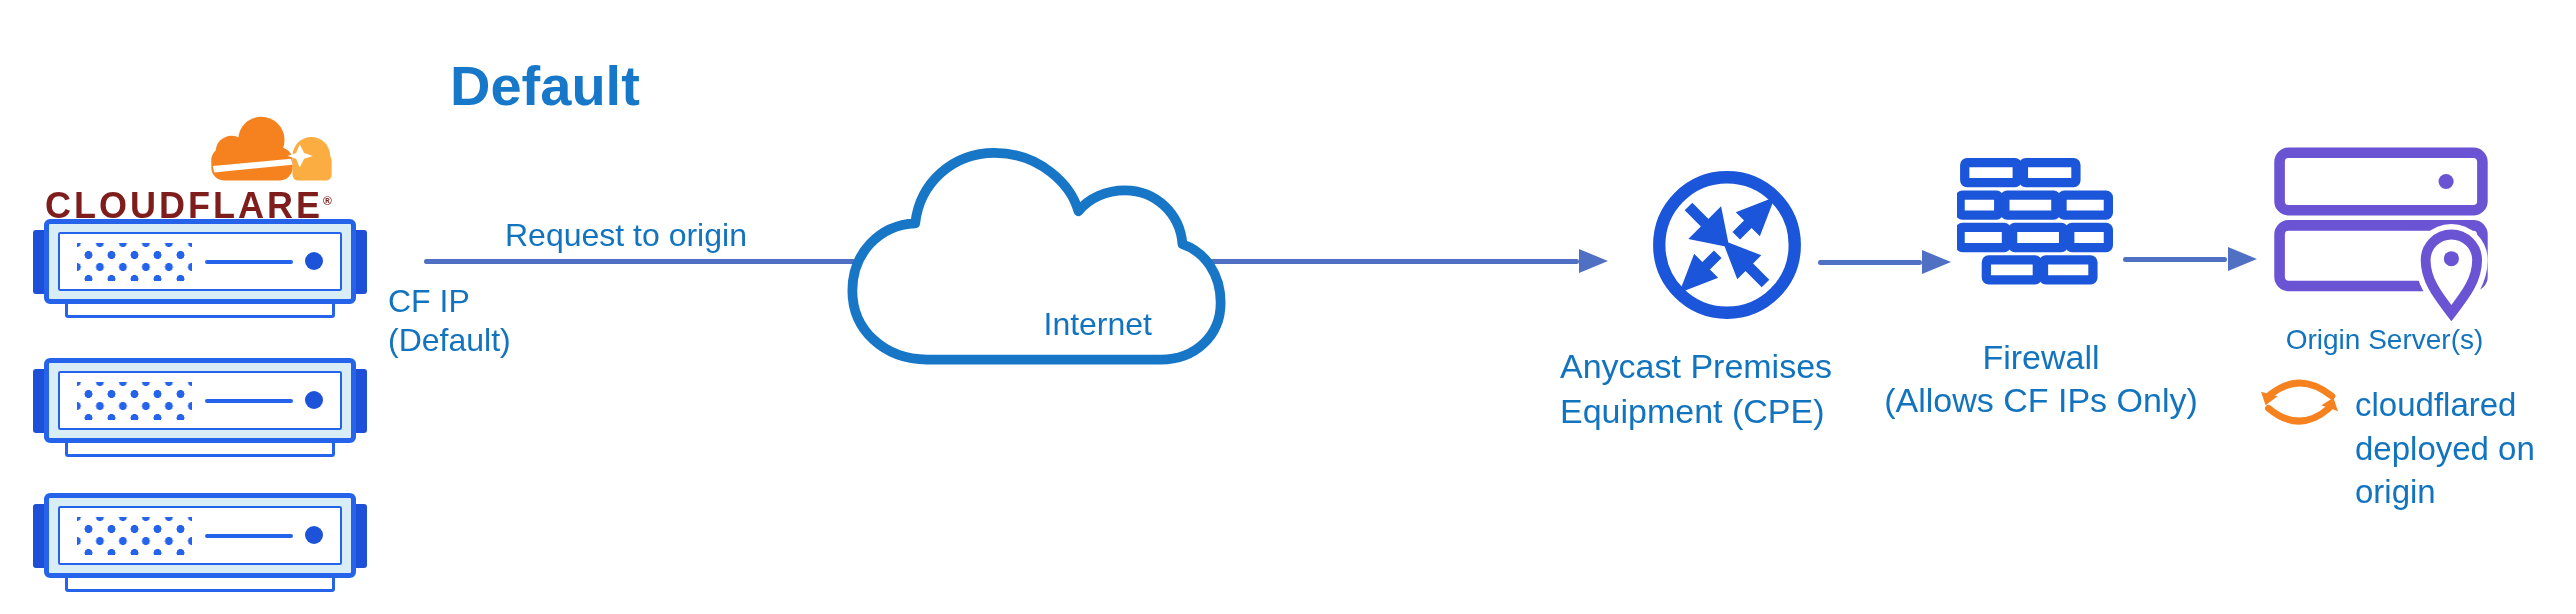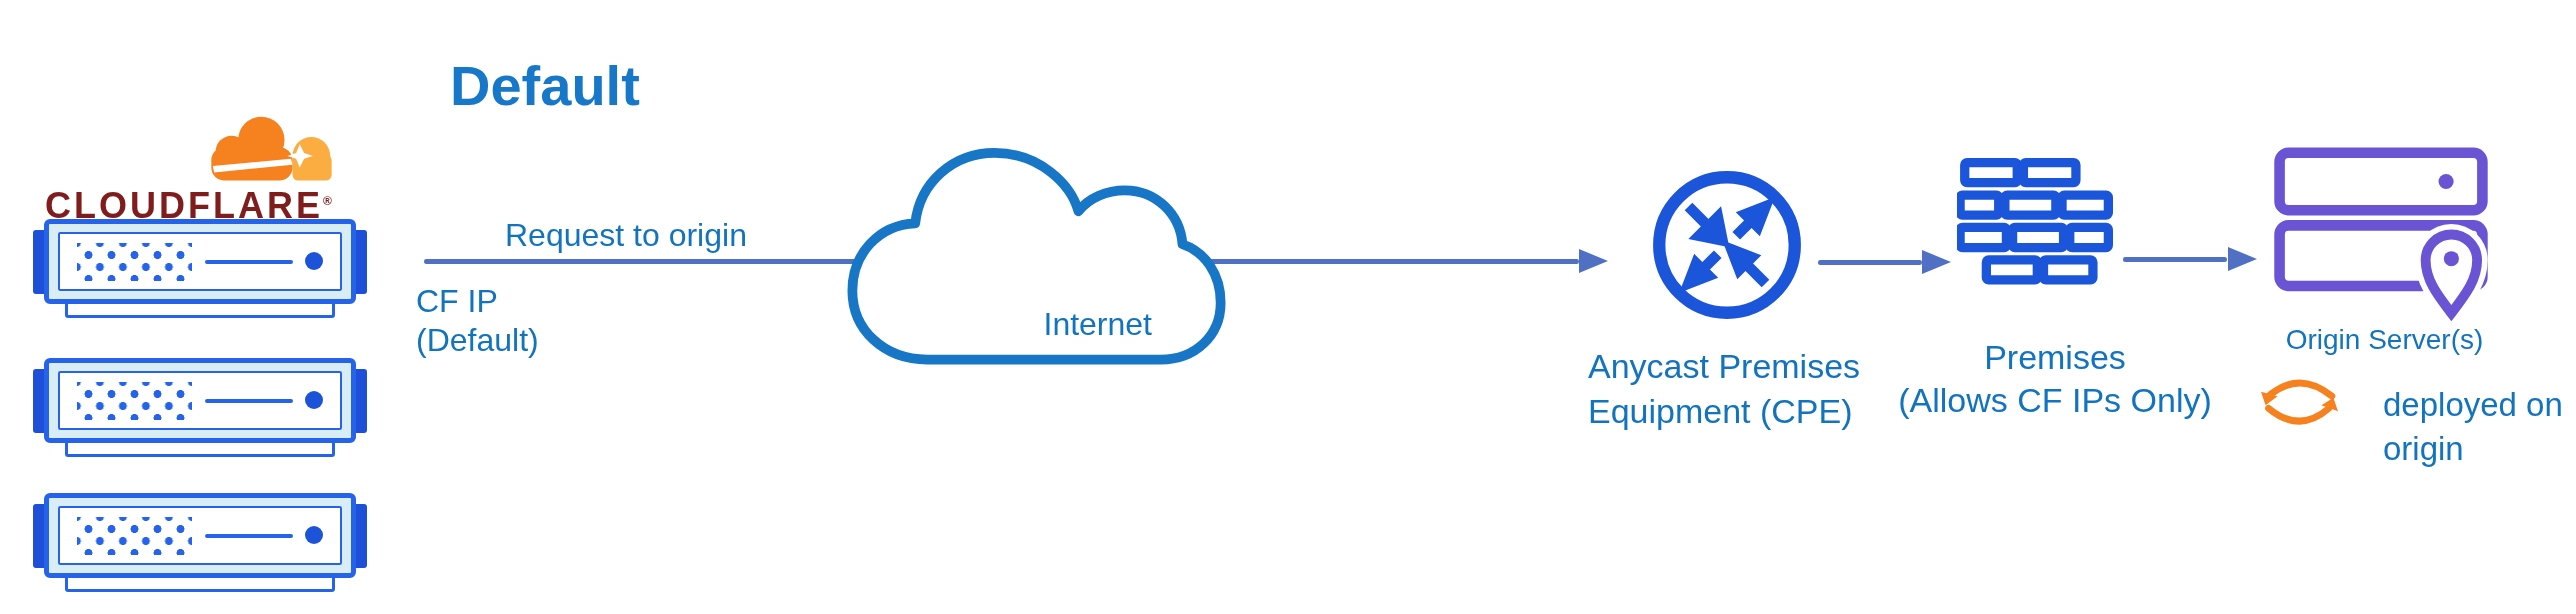--- a/index.html
+++ b/index.html
@@ -1,21 +1,21 @@
 <!DOCTYPE html>
 <html style="font-size:12px"><head>
 <meta charset="utf-8">
 <style>
   html,body{margin:0;padding:0;background:#fff;}
   .canvas{
     position:relative;width:2576px;height:614px;background:#fff;
     font-family:"Liberation Sans",sans-serif;overflow:hidden;
   }
   .txt{position:absolute;color:#1273BE;}
-  .line{display:block;margin-left:28px;}
+  .line{display:block;}
 
   .title{left:450px;top:4.5px;font-size:56px;font-weight:700;color:#1777C8;margin-top:48px;}
 
   
   .cf-cloud-svg{position:absolute;left:191px;top:110px;width:145px;height:73px;}
   .wordmark{position:absolute;left:45px;top:185px;font-size:36px;font-weight:800;
     color:#7f1d1d;letter-spacing:3px;white-space:nowrap;}
   .wordmark sup{font-size:12px;letter-spacing:0;}
 
   
@@ -163,21 +163,21 @@
         <rect x="62" y="50" width="66" height="26" rx="3"></rect>
         <rect x="136" y="50" width="60" height="26" rx="3"></rect>
       <rect x="4" y="92" width="60" height="26" rx="3"></rect>
         <rect x="72" y="92" width="66" height="26" rx="3"></rect>
         <rect x="146" y="92" width="50" height="26" rx="3"></rect>
       <rect x="38" y="134" width="66" height="26" rx="3"></rect>
         <rect x="112" y="134" width="64" height="26" rx="3"></rect>
     </g>
   </svg>
   <div class="txt fw-label">
-    <span class="line">Premises</span>
+    <span class="line">Firewall</span>
     <span class="line">(Allows CF IPs Only)</span>
   </div>
 
   <div class="shaft" style="left:2123px;top:257px;width:104px;"></div>
   <div class="head" style="left:2228px;top:247px;"></div>
 
   <svg class="origin-svg" viewBox="0 0 292 240">
     <rect x="10" y="10" width="268" height="76" rx="12" fill="#fff" stroke="#6B54D3" stroke-width="14"></rect>
     <circle cx="230" cy="48" r="10" fill="#6B54D3"></circle>
     <rect x="10" y="106" width="268" height="80" rx="12" fill="#fff" stroke="#6B54D3" stroke-width="14"></rect>
@@ -193,18 +193,19 @@
     <g stroke="#F6821F" stroke-width="9" fill="none" stroke-linecap="round">
       <path d="M 102 36 Q 60 2 20 34"></path>
       <path d="M 18 52 Q 59 86 98 52"></path>
     </g>
     <g fill="#F6821F">
       <polygon points="14,48 8,30 30,36"></polygon>
       <polygon points="104,38 88,48 110,56"></polygon>
     </g>
   </svg>
   <div class="txt cfd-label">
+    <span class="line">cloudflared</span>
     <span class="line">deployed on</span>
     <span class="line">origin</span>
   </div>
 
 </div>
 
 
 </body></html>

